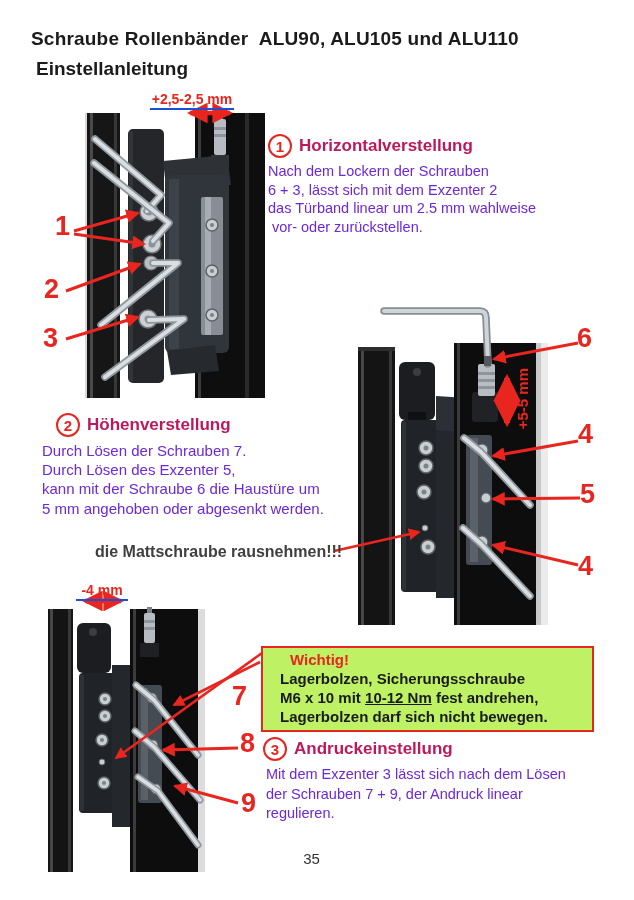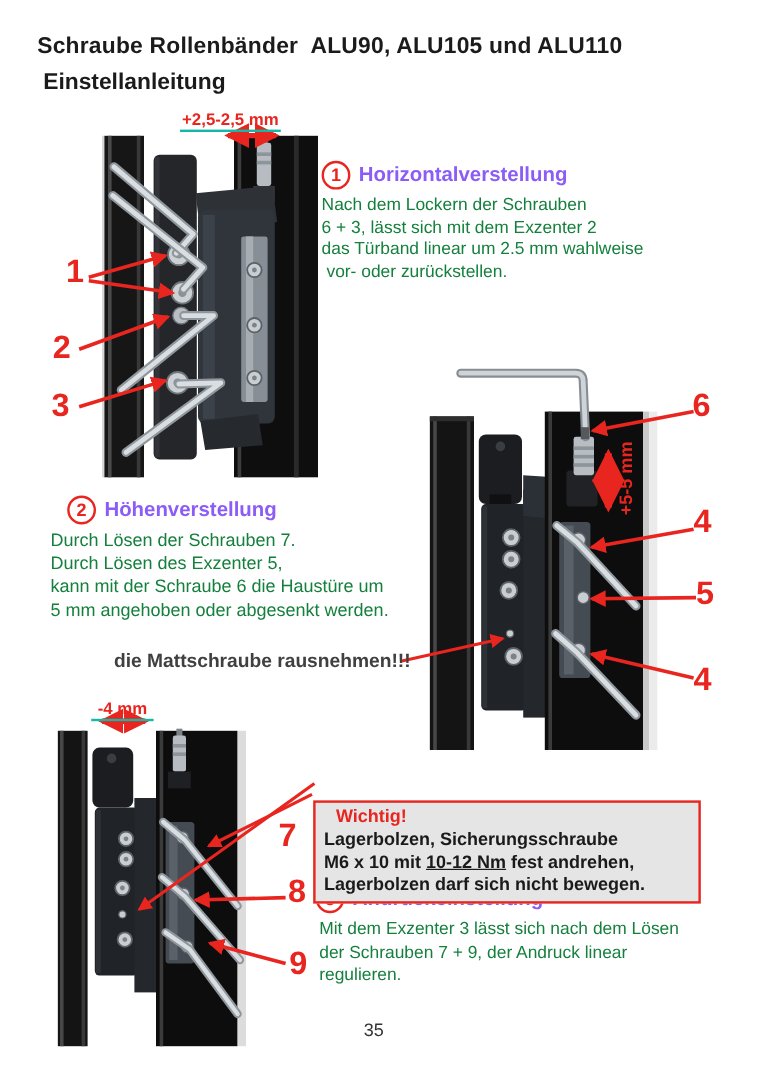--- a/index.html
+++ b/index.html
@@ -5,35 +5,35 @@
   html,body{margin:0;padding:0;background:#fff;}
   .page{position:relative;width:634px;height:900px;background:#ffffff;overflow:hidden;
         font-family:"Liberation Sans",sans-serif;color:#2d2d2d;}
   h1.title{position:absolute;left:31px;top:28px;margin:0;font-size:19px;font-weight:bold;
            color:#1b1b1b;letter-spacing:.2px;white-space:pre;}
   h2.subtitle{position:absolute;left:36px;top:58px;margin:0;font-size:19px;font-weight:bold;color:#1b1b1b;}
   .photo{position:absolute;z-index:1;}
   .overlay{position:absolute;left:0;top:0;z-index:5;pointer-events:none;}
   .callout{position:absolute;z-index:6;color:#e8251e;font-size:27px;font-weight:bold;line-height:1;}
   .dim{position:absolute;z-index:6;color:#e8251e;font-size:14px;font-weight:bold;text-align:center;
-       border-bottom:2px solid #14b8a6;padding-bottom:1px;line-height:1.05;}
+       border-bottom:2px solid #1d4ed8;padding-bottom:1px;line-height:1.05;}
   .dim-vert{position:absolute;z-index:6;color:#e8251e;font-size:15px;font-weight:bold;
             writing-mode:vertical-rl;transform:rotate(180deg);line-height:1;}
   .section{position:absolute;z-index:2;}
   .sec-head{display:flex;align-items:center;gap:7px;}
   .circle-num{display:inline-flex;align-items:center;justify-content:center;width:20px;height:20px;
               border:2px solid #e8251e;border-radius:50%;color:#e8251e;font-size:15px;font-weight:bold;
               background:#fff;flex:0 0 auto;}
-  .sec-title{font-size:17px;font-weight:bold;color:#8b5cf6;}
-  .sec-body{font-size:14.5px;line-height:18.6px;color:#15803d;margin-top:4px;}
+  .sec-title{font-size:17px;font-weight:bold;color:#be185d;}
+  .sec-body{font-size:14.5px;line-height:18.6px;color:#6d28d9;margin-top:4px;}
   .sec-body div{white-space:pre;}
   .note{position:absolute;z-index:6;color:#404040;font-size:16px;font-weight:bold;}
   .wichtig{position:absolute;left:261px;top:646px;width:307px;z-index:4;border:2px solid #e8251e;
-           background:#e5e5e5;padding:2px 5px 4px 7px;font-size:15px;font-weight:bold;color:#1a1a1a;
-           line-height:19px;margin-top:21px;}
+           background:#bef264;padding:2px 5px 4px 17px;font-size:15px;font-weight:bold;color:#1a1a1a;
+           line-height:19px;}
   .wichtig .w-title{color:#e8251e;margin-left:10px;}
   .wichtig .u{text-decoration:underline;}
   .page-num{position:absolute;left:0;top:850px;width:623px;text-align:center;z-index:2;
             font-size:15px;color:#333;}
 </style>
 </head>
 <body>
 
 <div class="page">
 

